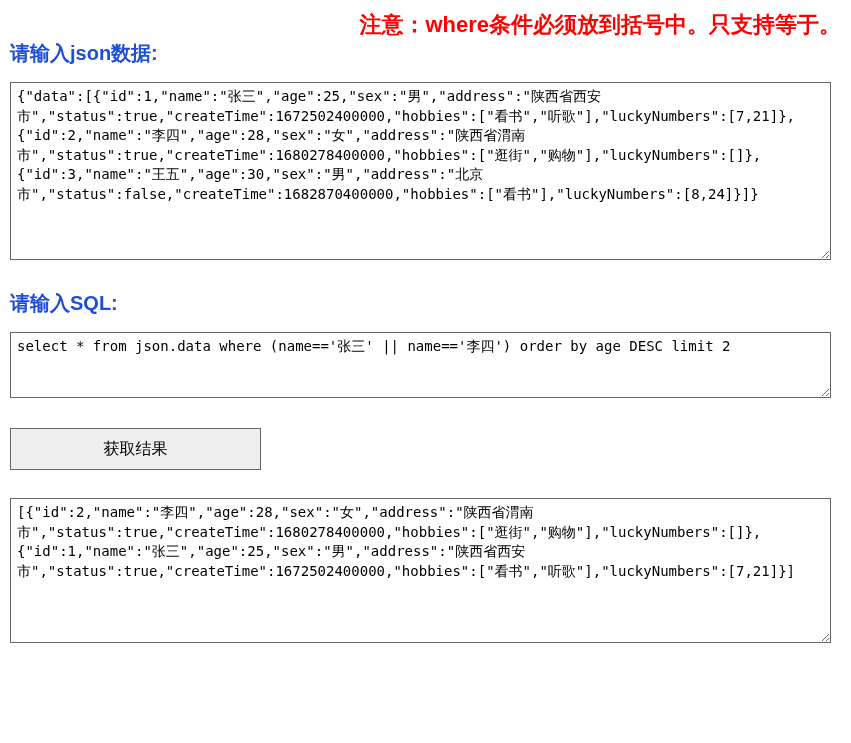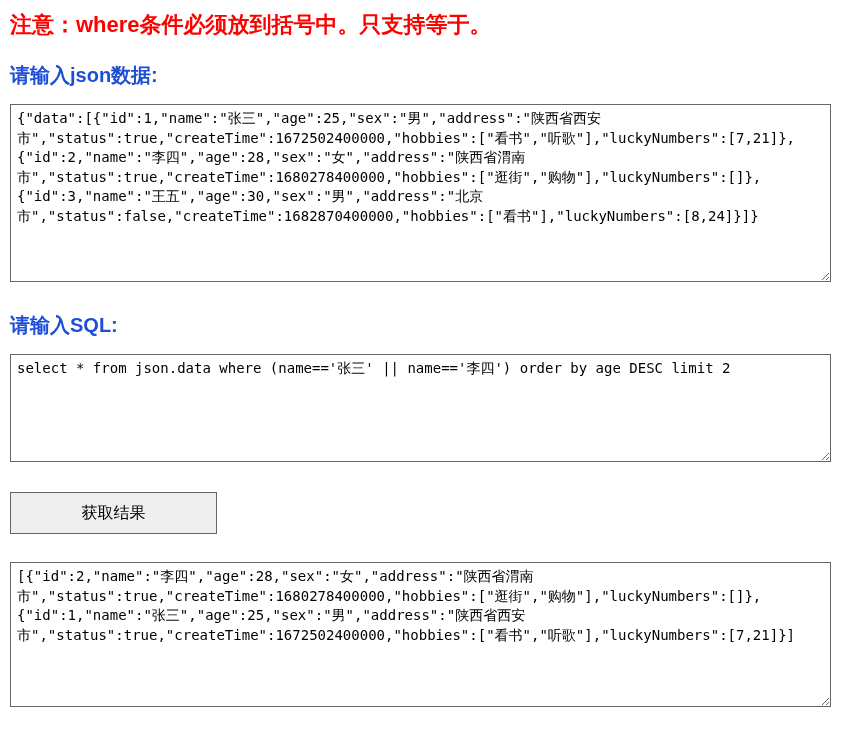--- a/index.html
+++ b/index.html
@@ -10,21 +10,21 @@
     body {
       font-family: "Microsoft YaHei", SimSun, sans-serif;
       padding: 10px;
       background: #fff;
       width: 851px;
     }
     .warning {
       color: #ff0000;
       font-weight: bold;
       font-size: 22px;
-      margin-bottom: 22px;
+      text-align: right;
     }
     .label {
       color: #1d4ed8;
       font-weight: bold;
       font-size: 20px;
       margin-bottom: 15px;
     }
     textarea {
       width: 821px;
       font-family: SimSun, "MS Song", monospace;
@@ -35,28 +35,28 @@
       resize: both;
       display: block;
       color: #000;
       background: #fff;
     }
     .ta-json {
       height: 178px;
       margin-bottom: 30px;
     }
     .ta-sql {
-      height: 108px;
+      height: 66px;
       margin-bottom: 30px;
     }
     .ta-result {
       height: 145px;
     }
     button {
-      width: 207px;
+      width: 251px;
       height: 42px;
       background: #efefef;
       border: 1px solid #666;
       font-family: "Microsoft YaHei", SimSun, sans-serif;
       font-size: 16px;
       cursor: pointer;
       margin-bottom: 28px;
     }
   </style>
 </head>

